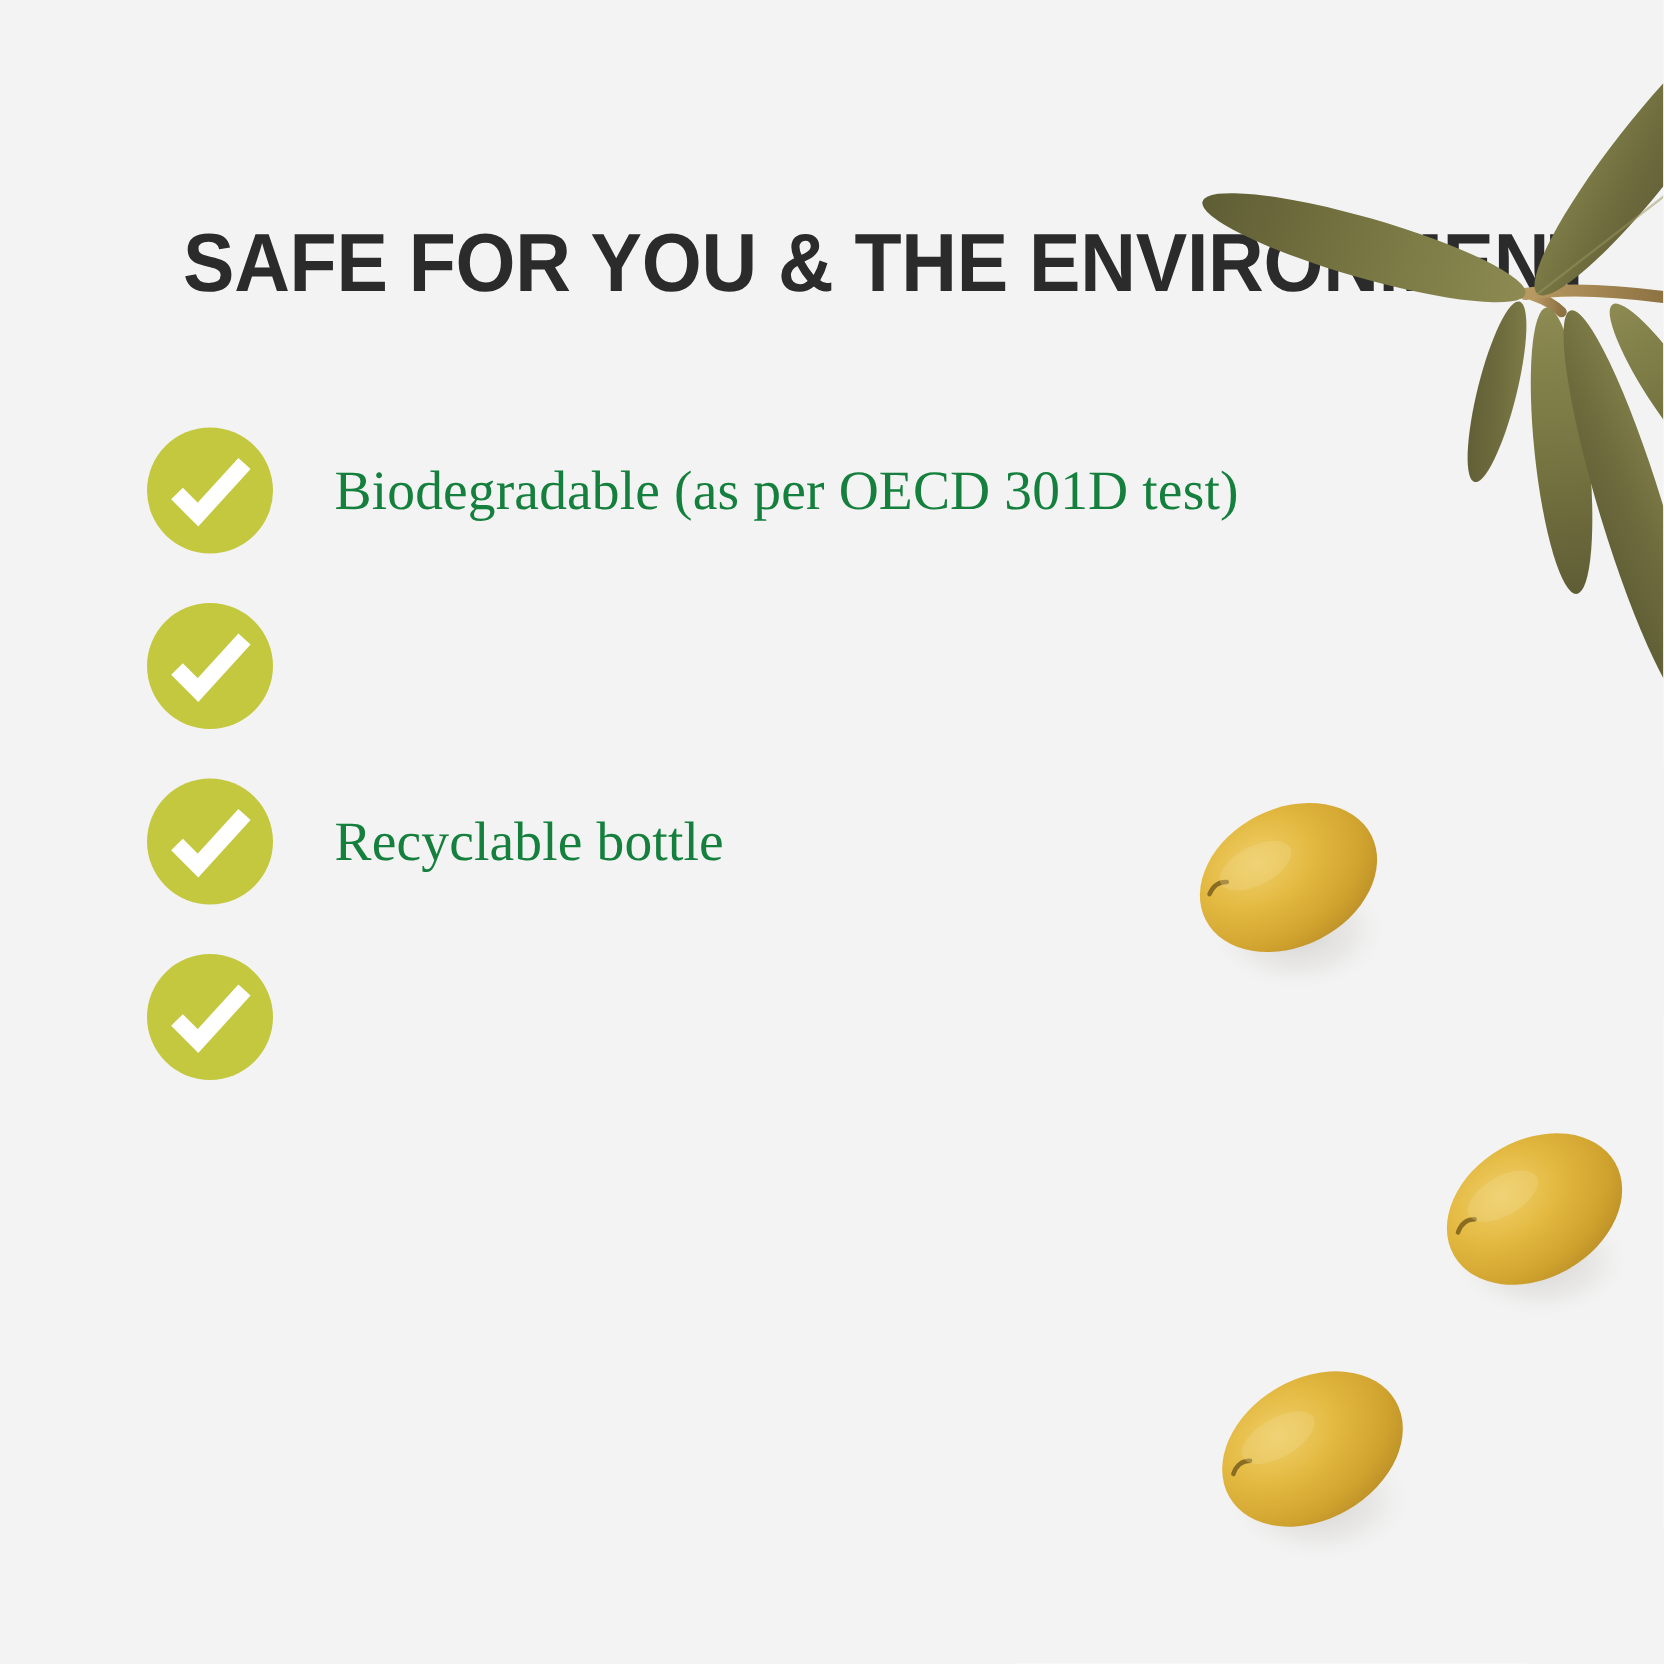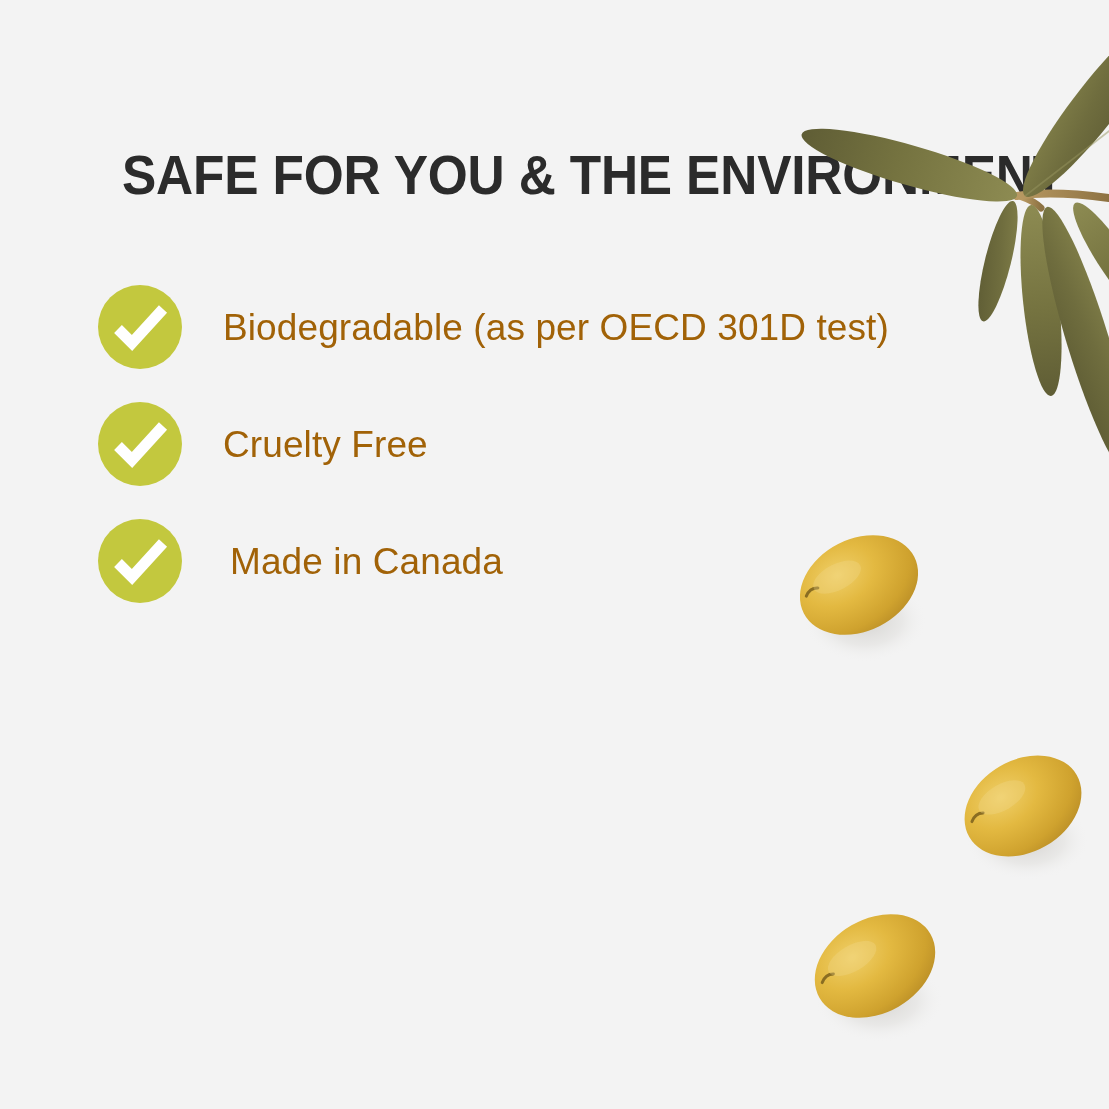--- a/index.html
+++ b/index.html
@@ -67,24 +67,25 @@
     position: absolute;
     left: 0;
     top: 0;
     width: 84px;
     height: 84px;
     display: block;
   }
   .benefit-text {
     margin-left: 41px;
     font-size: 37px;
-    color: #a16207;
+    color: #15803d;
     letter-spacing: 0.1px;
     white-space: nowrap;
     line-height: 1;
+    font-family: Liberation Serif, serif;
   }
   .benefit-row.indented .benefit-text {
     margin-left: 48px;
   }
 
   
   #produce-art {
     position: absolute;
     right: 0;
     top: 0;
@@ -116,31 +117,37 @@
       <span class="benefit-text">Biodegradable (as per OECD 301D test)</span>
     </li>
 
 
     <li class="benefit-row">
       <span class="check-badge">
         <svg viewBox="0 0 84 84" xmlns="http://www.w3.org/2000/svg">
           <path d="M20 44 L34 58 L65 24" fill="none" stroke="#ffffff" stroke-width="11" stroke-linecap="butt" stroke-linejoin="miter"></path>
         </svg>
       </span>
-      <span class="benefit-text">Cruelty Free</span>
-    </li>
-
+    </li>
+
+    <li class="benefit-row">
+      <span class="check-badge">
+        <svg viewBox="0 0 84 84" xmlns="http://www.w3.org/2000/svg">
+          <path d="M20 44 L34 58 L65 24" fill="none" stroke="#ffffff" stroke-width="11" stroke-linecap="butt" stroke-linejoin="miter"></path>
+        </svg>
+      </span>
+      <span class="benefit-text">Recyclable bottle</span>
+    </li>
 
     <li class="benefit-row indented">
       <span class="check-badge">
         <svg viewBox="0 0 84 84" xmlns="http://www.w3.org/2000/svg">
           <path d="M20 44 L34 58 L65 24" fill="none" stroke="#ffffff" stroke-width="11" stroke-linecap="butt" stroke-linejoin="miter"></path>
         </svg>
       </span>
-      <span class="benefit-text">Made in Canada</span>
     </li>
 
   </ul>
 
   <div id="produce-art">
     <svg viewBox="0 0 330 1109" xmlns="http://www.w3.org/2000/svg" aria-hidden="true">
       <defs>
         <linearGradient id="leafGrad" x1="0" y1="0" x2="1" y2="1">
           <stop offset="0%" stop-color="#83814a"></stop>
           <stop offset="45%" stop-color="#6f6d3e"></stop>

